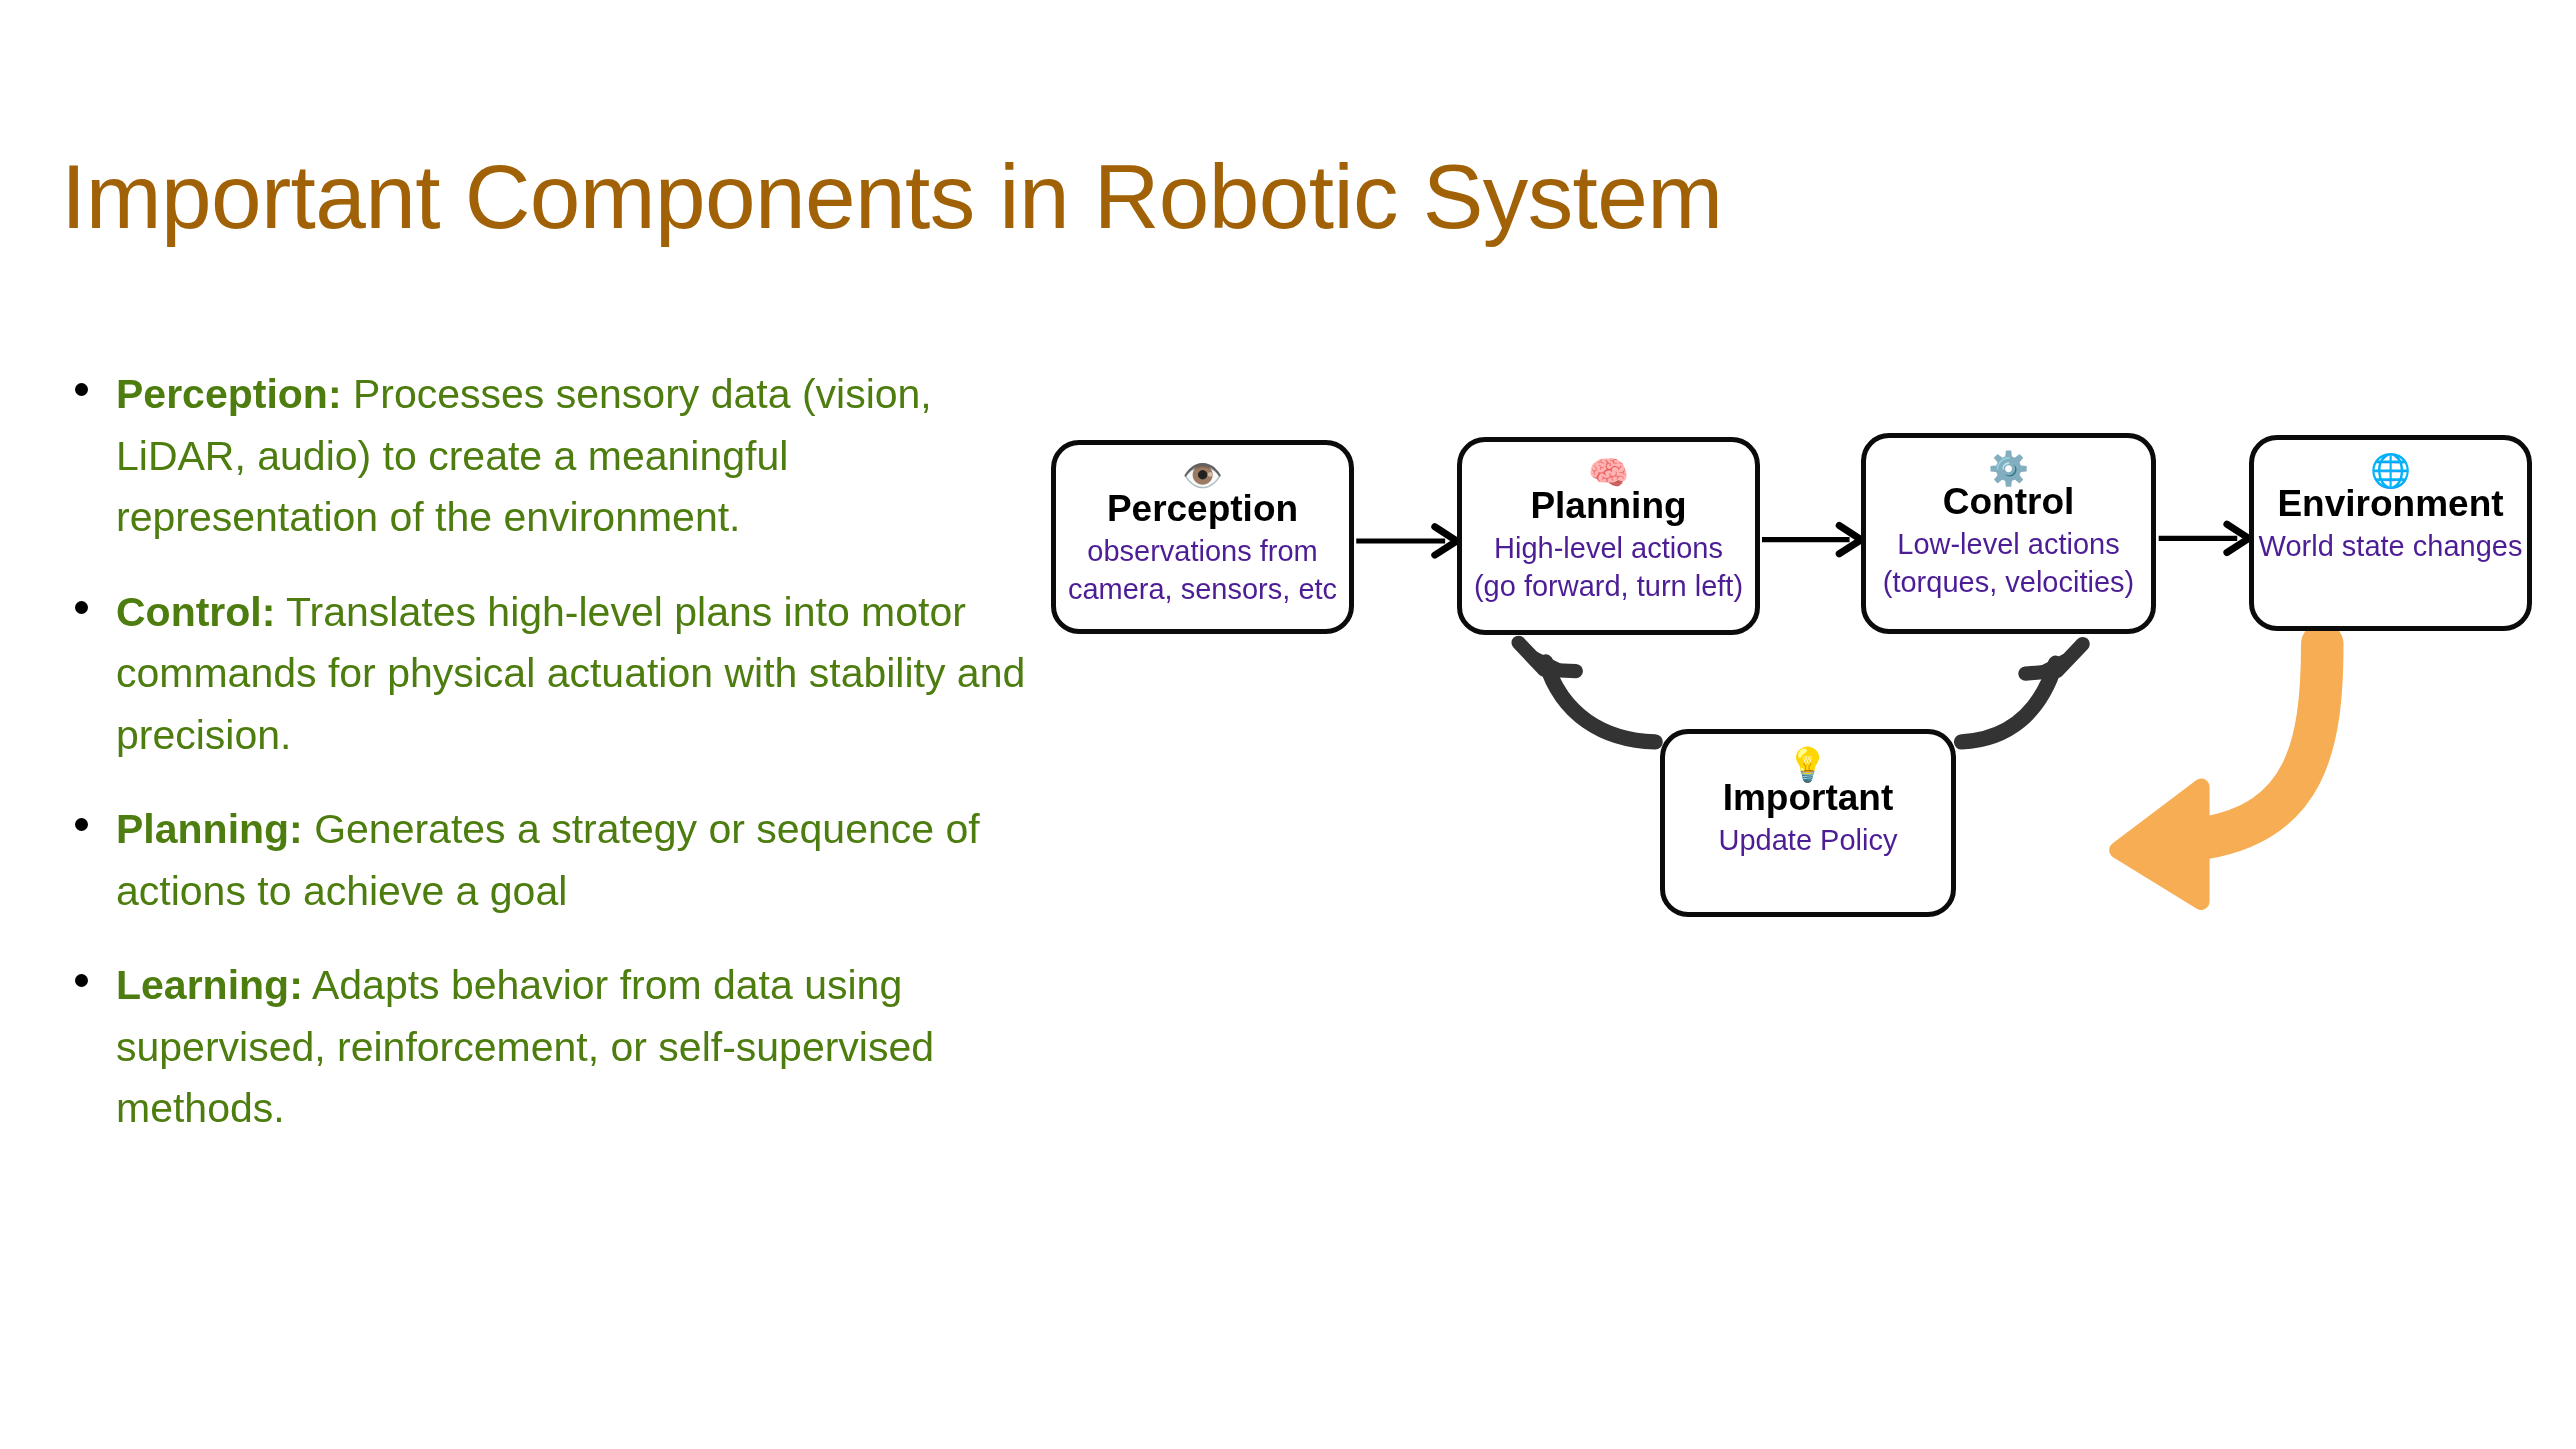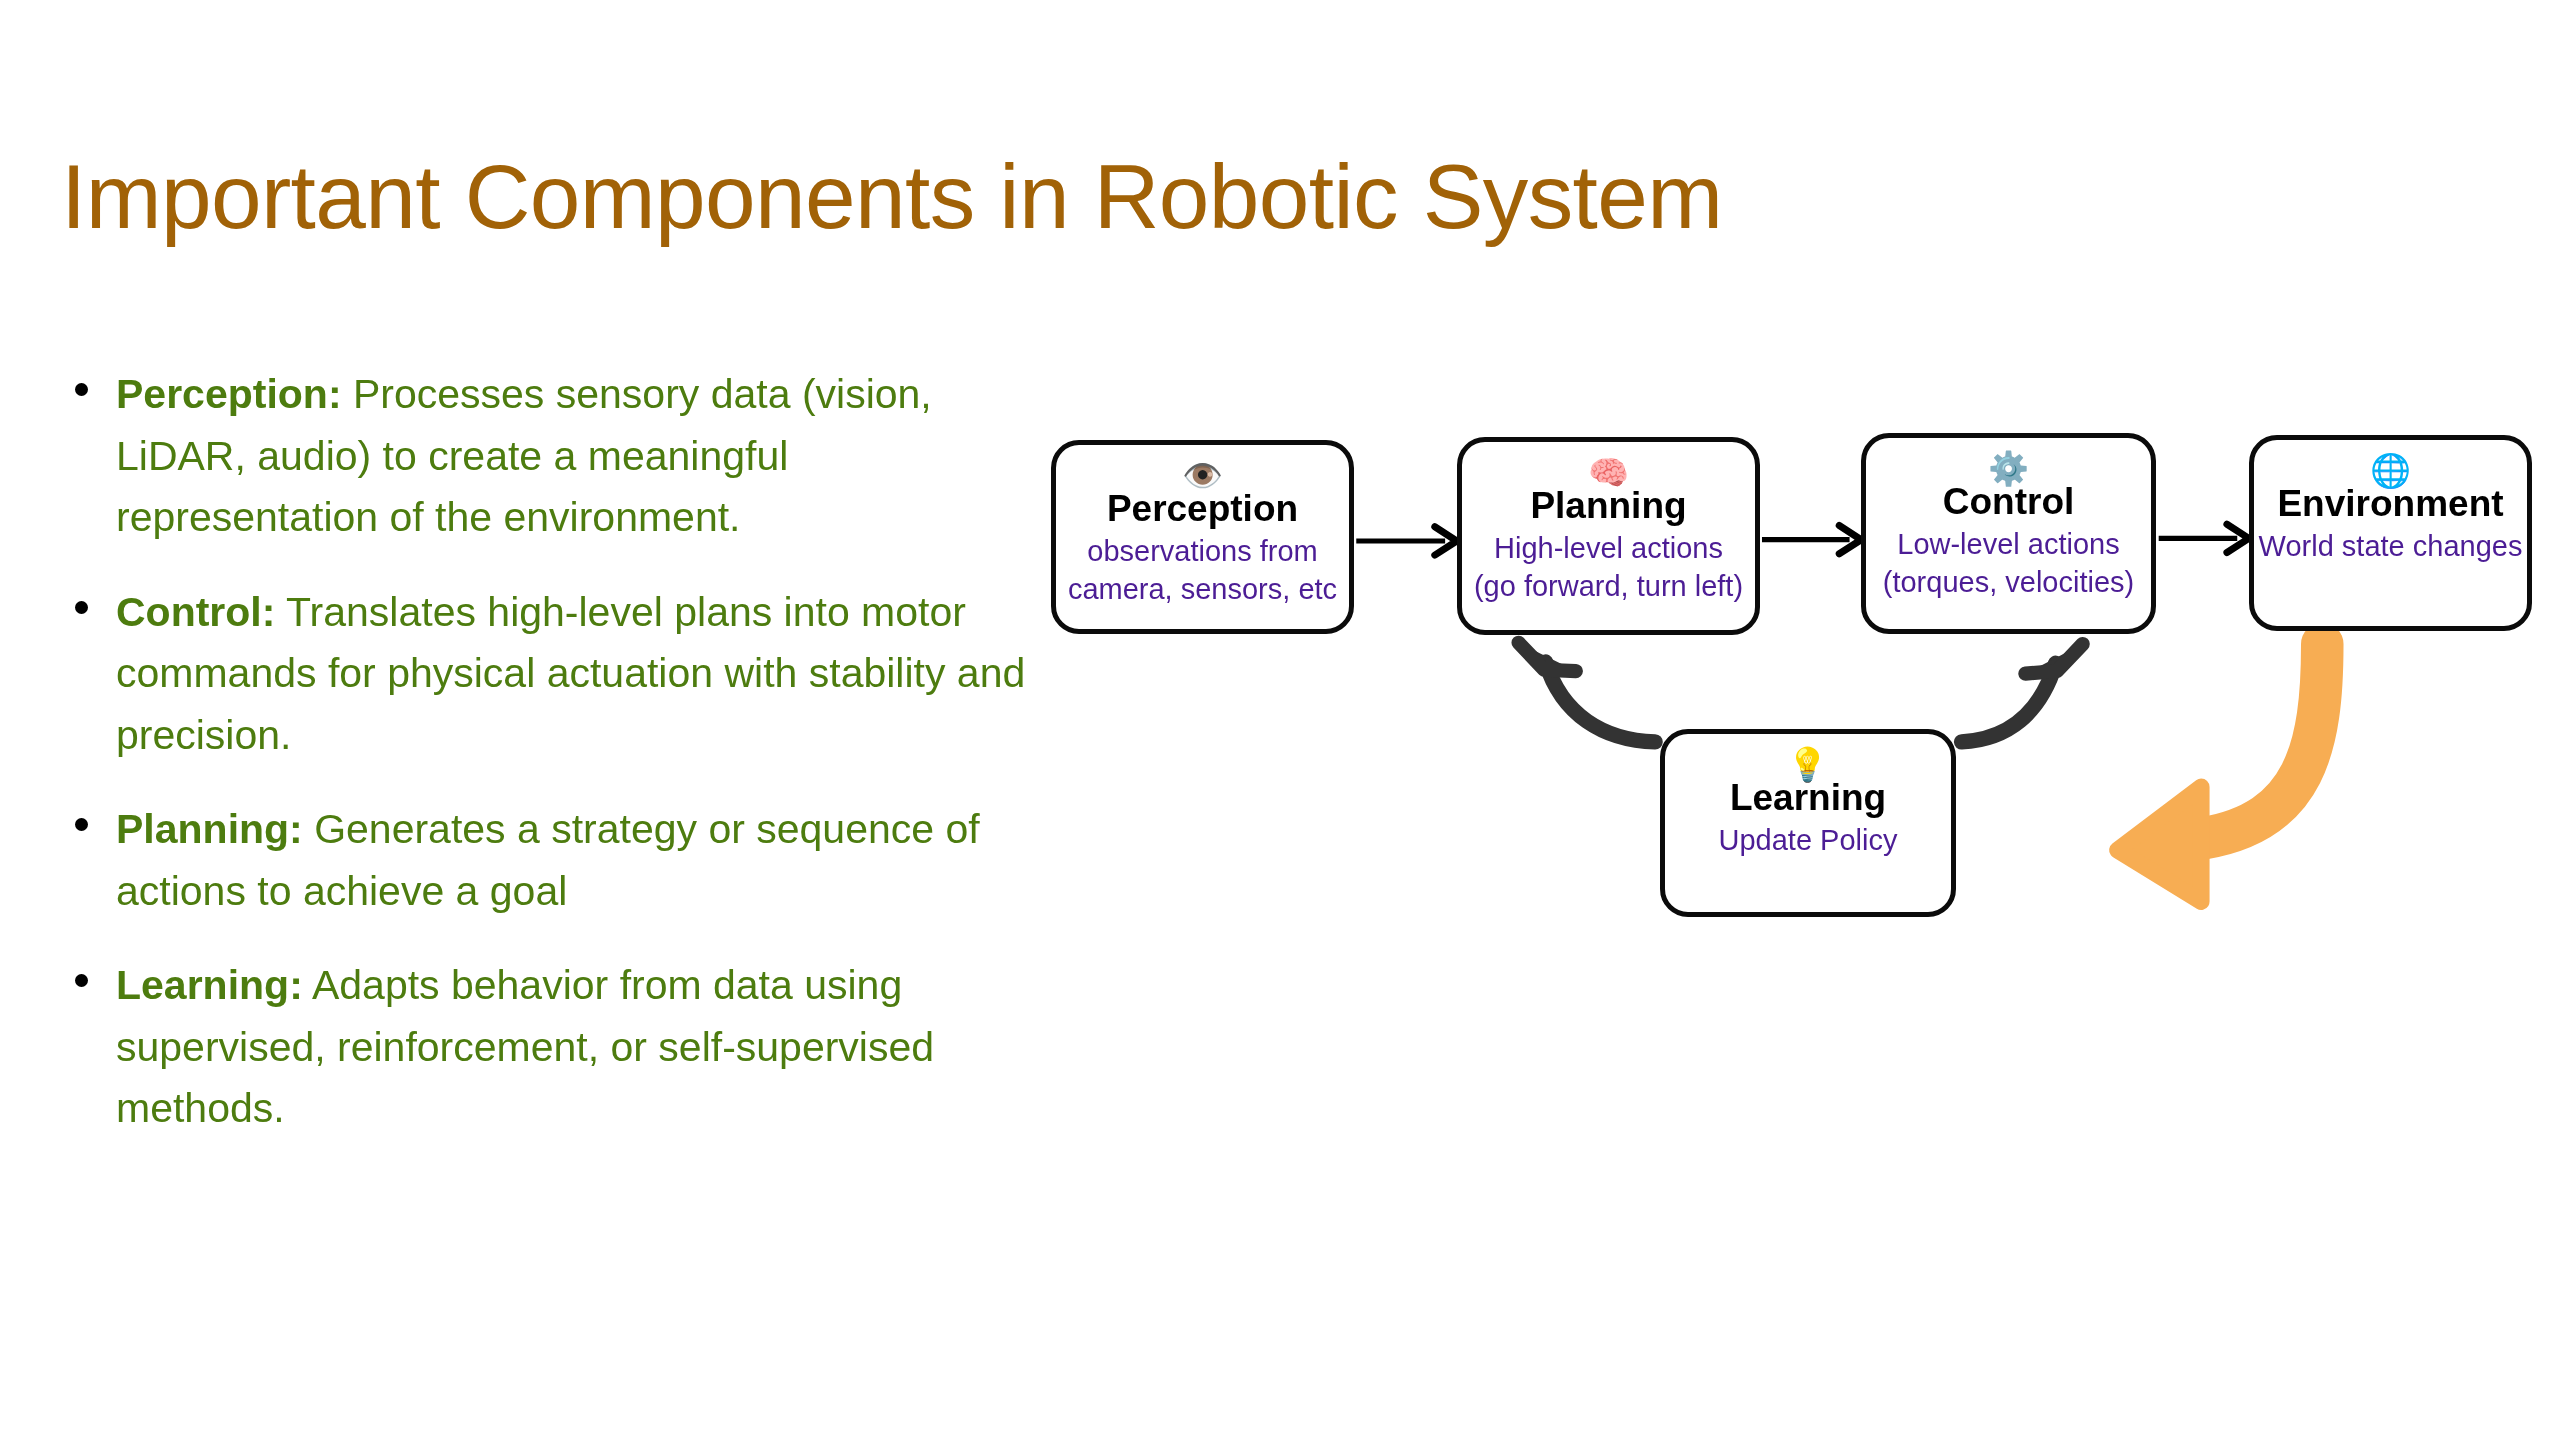--- a/index.html
+++ b/index.html
@@ -199,18 +199,18 @@
   </div>
 
   <div class="node" id="node-environment">
     <span class="node-icon icon-glyph">🌐</span>
     <span class="node-title">Environment</span>
     <span class="node-sub">World state changes</span>
   </div>
 
   <div class="node" id="node-learning">
     <span class="node-icon icon-glyph">💡</span>
-    <span class="node-title">Learning</span>
+    <span class="node-title">Important</span>
     <span class="node-sub">Update Policy</span>
   </div>
 
 </div>
 
 
 </body></html>

